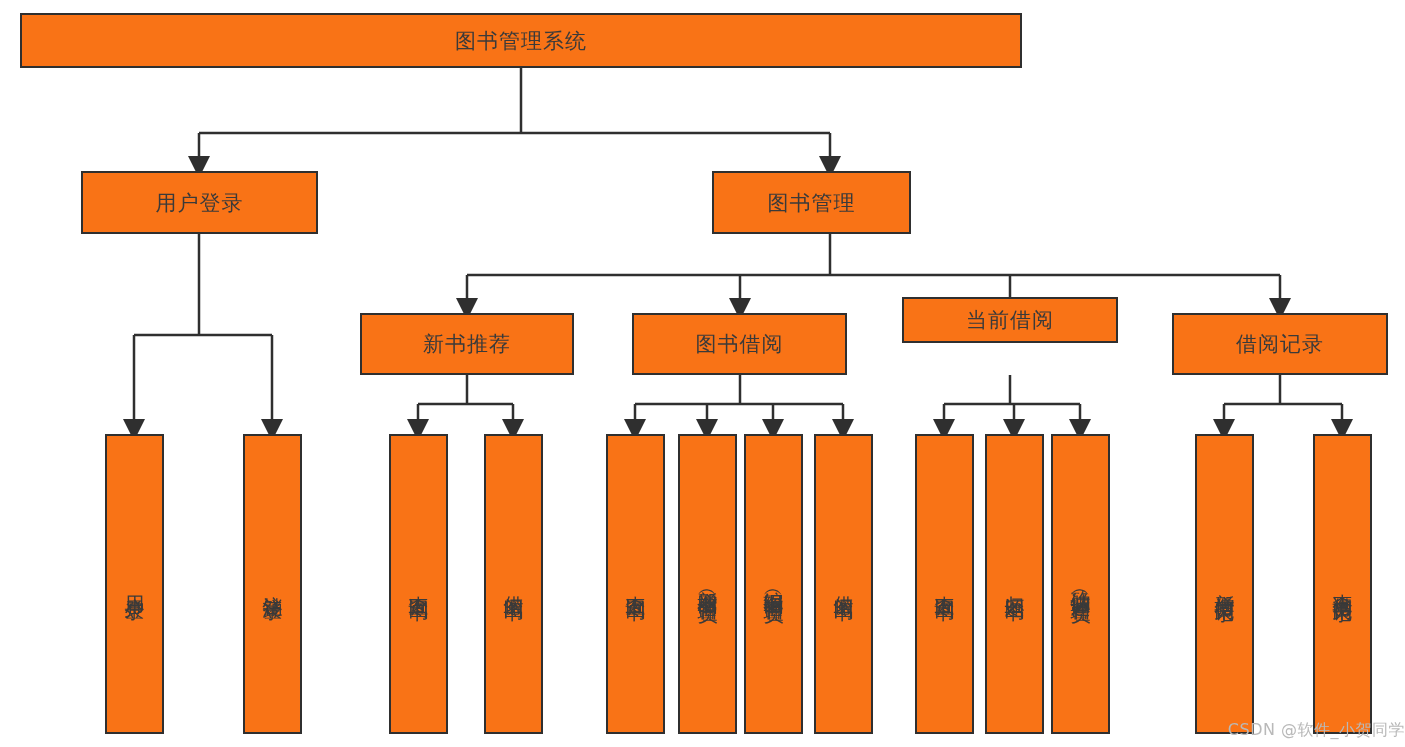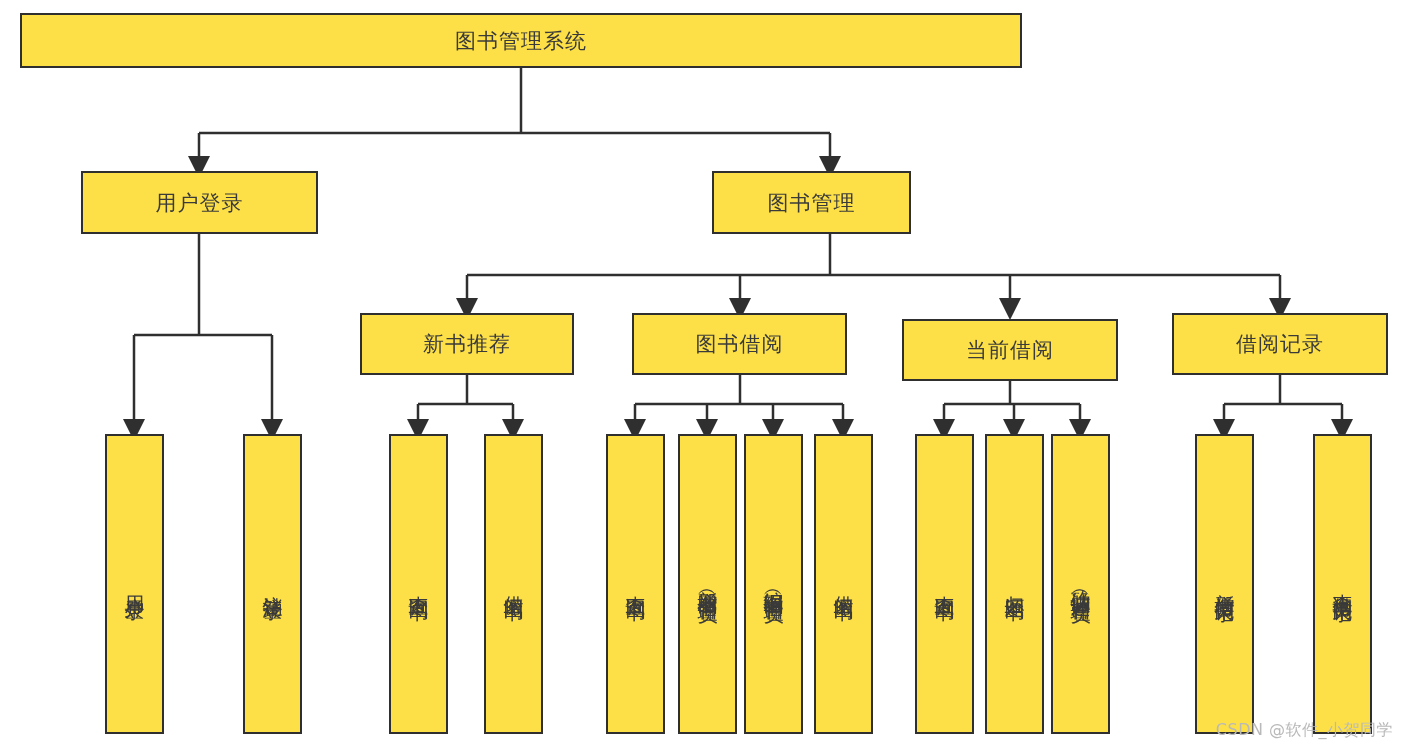--- a/index.html
+++ b/index.html
@@ -1,29 +1,29 @@
 <!DOCTYPE html>
 <html><head>
 <meta charset="utf-8">
 <style>
   html,body{margin:0;padding:0;background:#ffffff;}
   body{width:1405px;height:747px;overflow:hidden;
        font-family:"DejaVu Sans","Liberation Sans",sans-serif;}
   #stage{position:relative;width:1405px;height:747px;background:#ffffff;}
   svg.edges{position:absolute;left:0;top:0;width:1405px;height:747px;}
-  .node{position:absolute;box-sizing:border-box;background:#fde047;
+  .node{position:absolute;box-sizing:border-box;background:#f97316;
         border:2.5px solid #2f2f2f;display:flex;align-items:center;
         justify-content:center;color:#3a3a3a;}
   .node.h{font-size:21px;letter-spacing:1px;}
   .node.v{padding:6px 0;}
   .vtext{writing-mode:vertical-rl;text-orientation:upright;
          font-size:20px;line-height:1.06;letter-spacing:2px;
          white-space:nowrap;color:#3a3a3a;}
   .node.v .vtext{max-height:100%;}
-  #watermark{position:absolute;right:12px;bottom:6px;font-size:16px;
+  #watermark{position:absolute;right:0;bottom:6px;font-size:16px;
              color:#b9b9b9;letter-spacing:0.5px;white-space:nowrap;}
 </style>
 </head>
 <body>
 
 <div id="stage">
 
   <svg class="edges" viewBox="0 0 1405 747">
     <defs>
       <marker id="arrow" markerWidth="9" markerHeight="9" refX="1" refY="4.5" orient="auto" markerUnits="strokeWidth">
@@ -84,21 +84,21 @@
   <div class="node h" style="left:712px;top:171px;width:199px;height:63px;">
     <span>图书管理</span>
   </div>
 
   <div class="node h" style="left:632px;top:313px;width:215px;height:62px;">
     <span>图书借阅</span>
   </div>
   <div class="node h" style="left:360px;top:313px;width:214px;height:62px;">
     <span>新书推荐</span>
   </div>
-  <div class="node h" style="left:902px;top:319px;width:216px;height:62px;">
+  <div class="node h" style="left:902px;top:297px;width:216px;height:46px;">
     <span>当前借阅</span>
   </div>
   <div class="node h" style="left:1172px;top:313px;width:216px;height:62px;">
     <span>借阅记录</span>
   </div>
 
   <div class="node v" style="left:105px;top:434px;width:59px;height:300px;">
     <span class="vtext">用户登录</span>
   </div>
   <div class="node v" style="left:243px;top:434px;width:59px;height:300px;">

